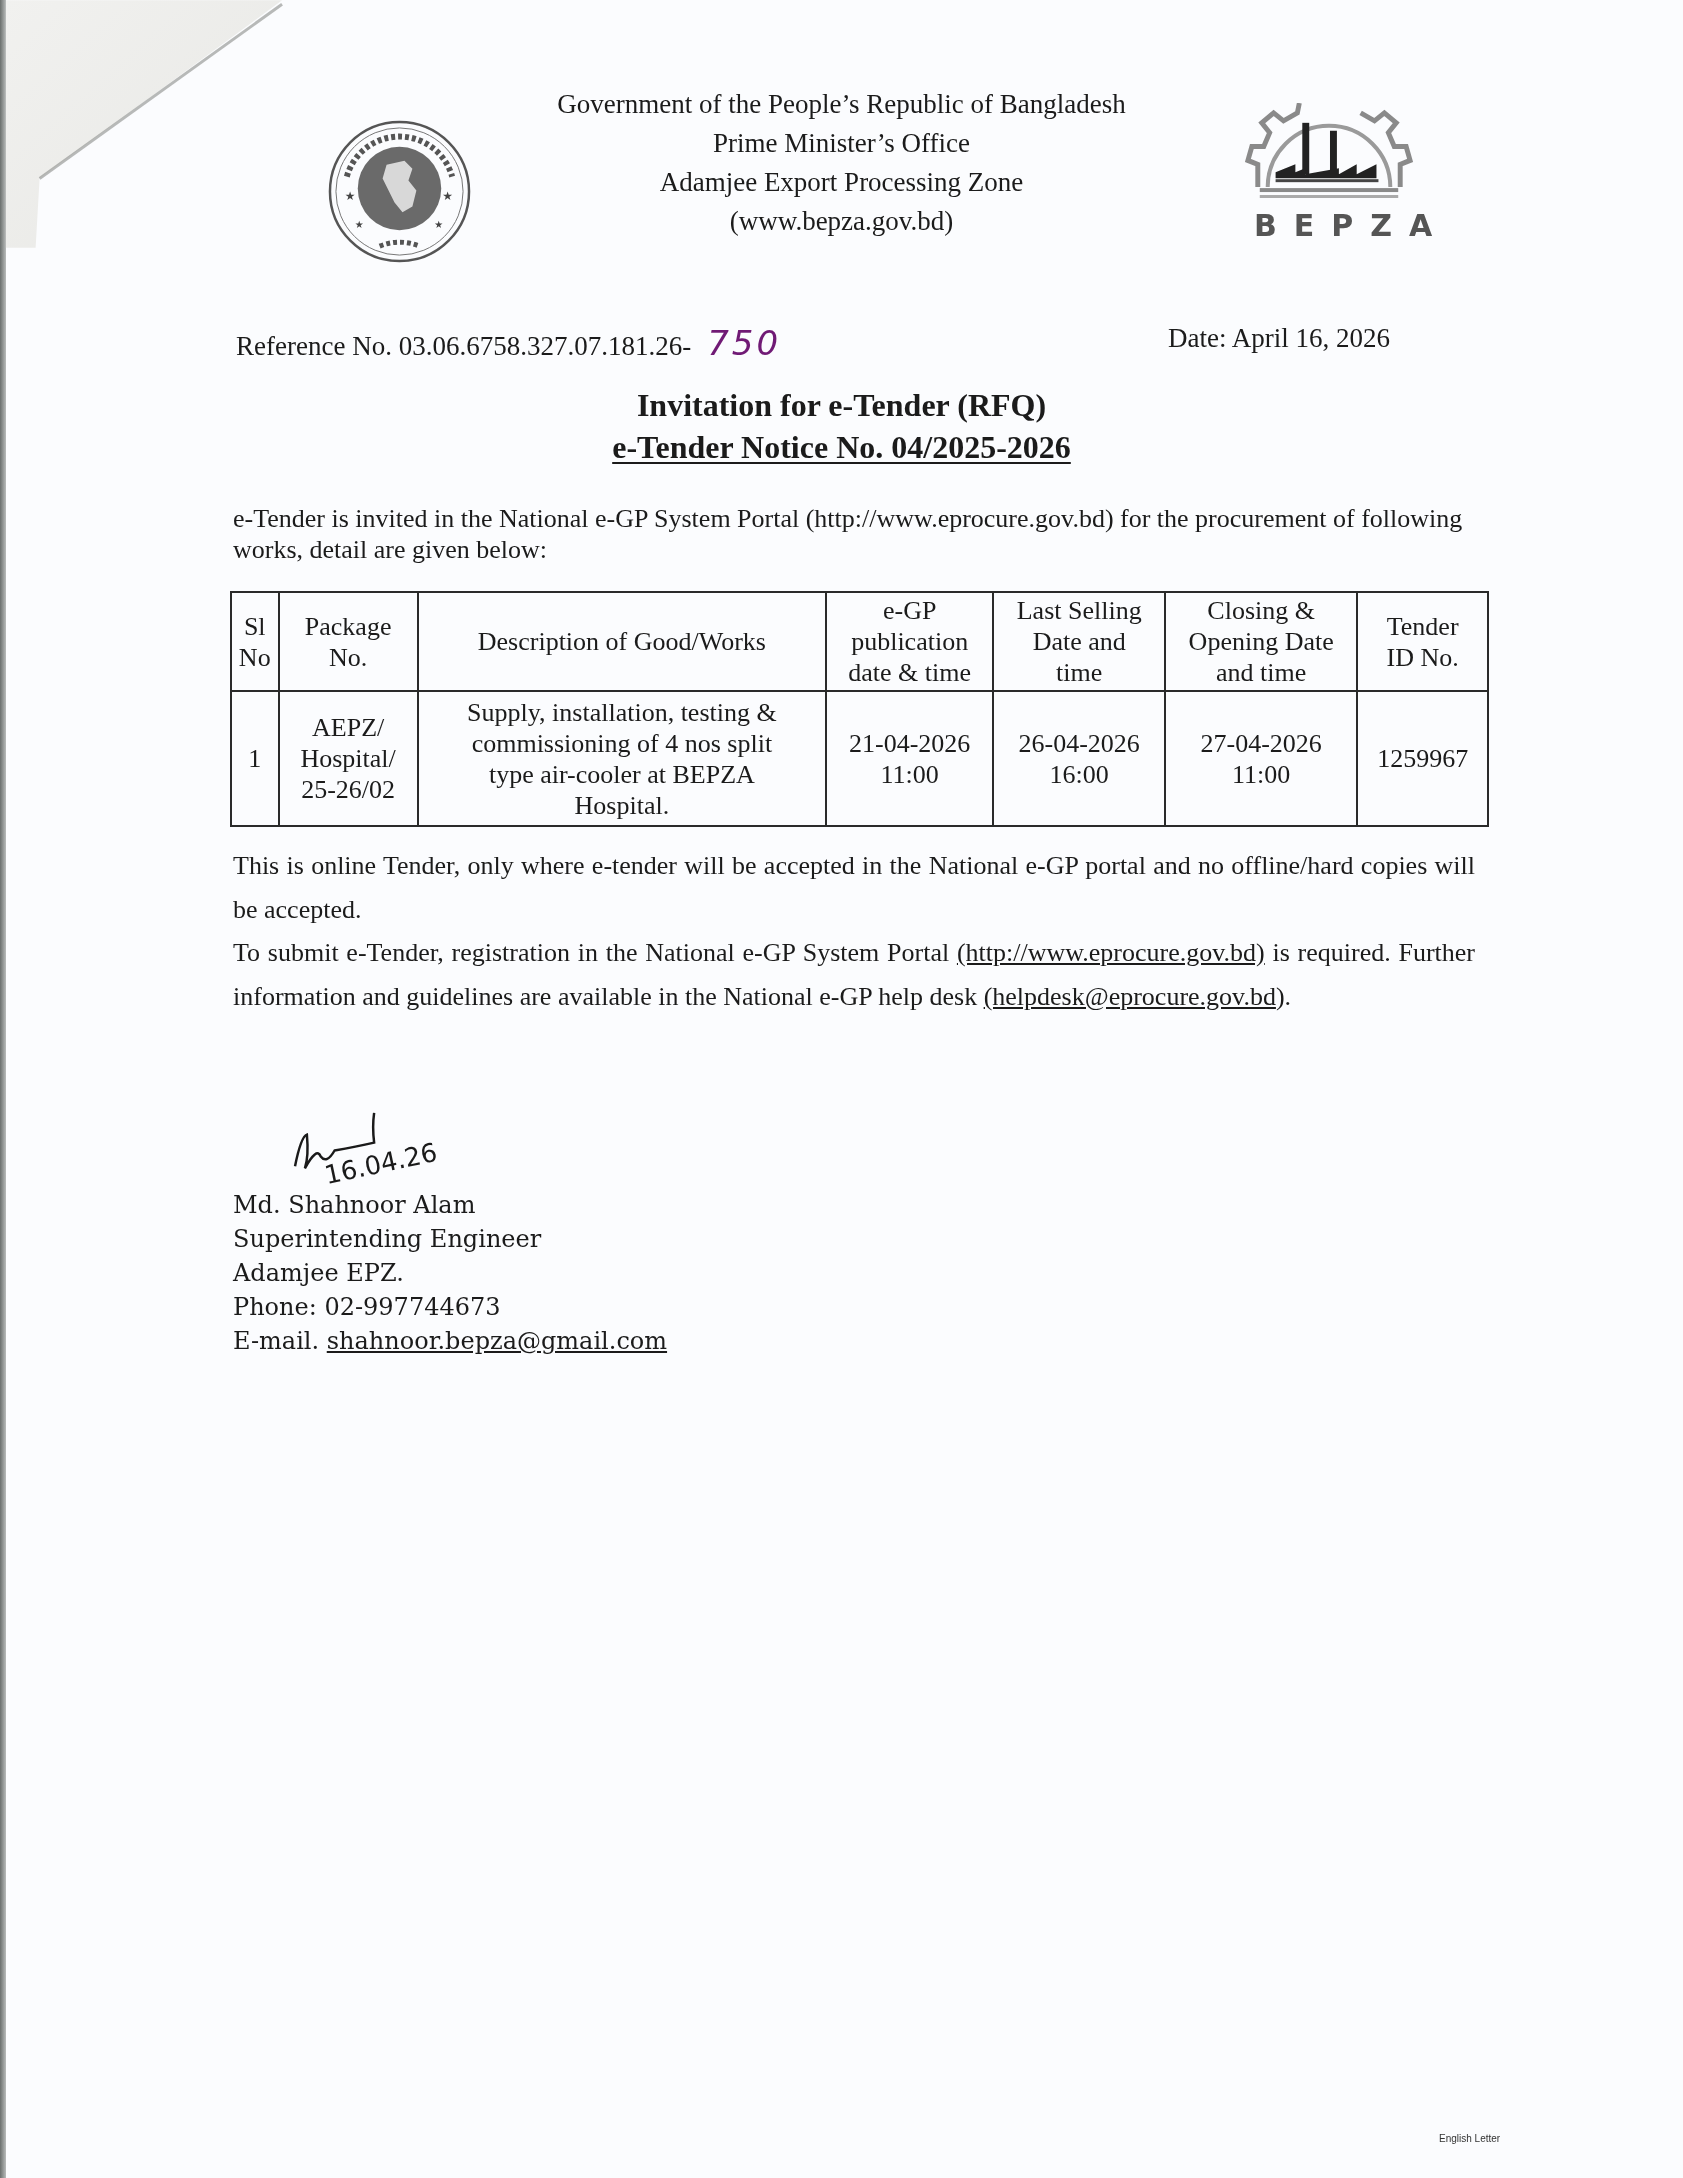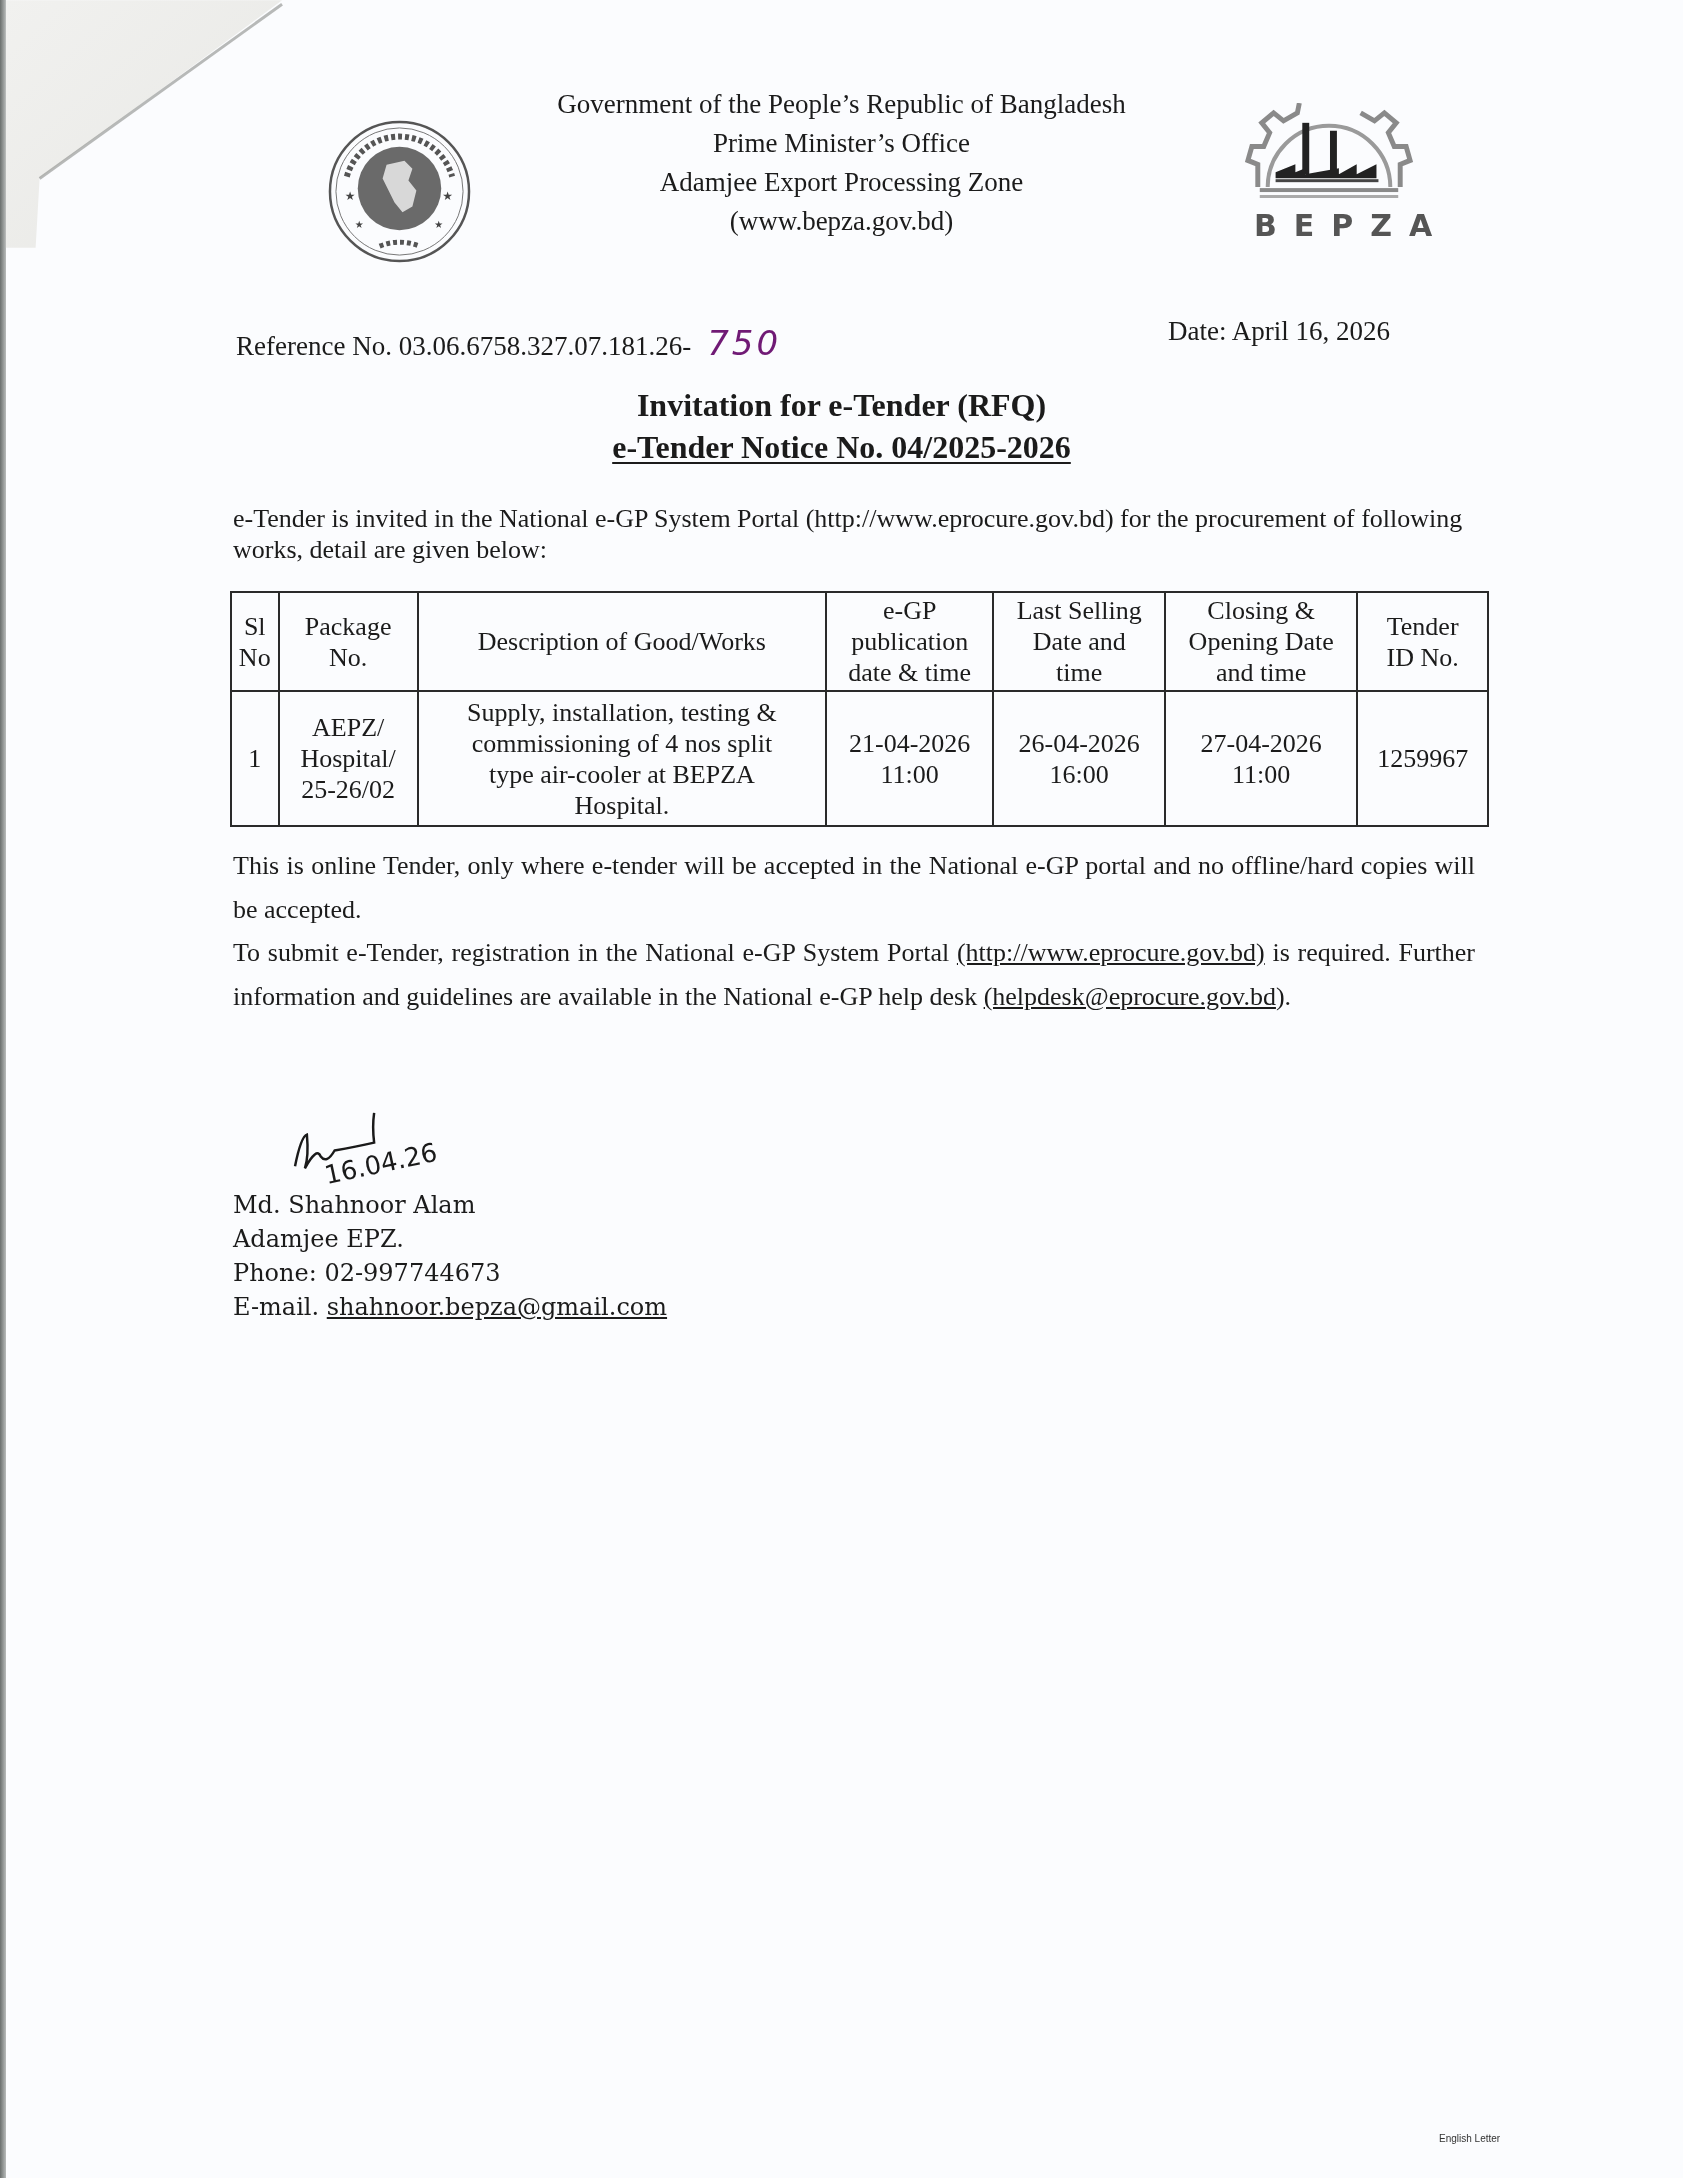--- a/index.html
+++ b/index.html
@@ -25,21 +25,21 @@
     left:495px; top:85px; width:693px; text-align:center;
     font-size:27px; line-height:39px;
   }
   .header-line { display:block; }
 
   .ref-line { left:236px; top:323px; font-size:27px; }
   .ref-hand {
     font-family:"DejaVu Sans", sans-serif; font-style:italic;
     font-size:34px; margin-left:16px; letter-spacing:3px; color:#701a75;
   }
-  .date-line { left:1168px; top:316px; font-size:27px; }
+  .date-line { left:1168px; top:323px; font-size:27px; }
 
   .title-block { left:396px; top:384px; width:891px; text-align:center; font-weight:bold; font-size:32px; line-height:42px; }
   .title-2 { text-decoration:underline; text-decoration-thickness:2px; text-underline-offset:4px; }
 
   .intro { left:233px; top:503px; width:1247px; font-size:26px; line-height:31px; }
 
   
   table.tender {
     position:absolute; left:230px; top:591px; width:1259px;
     border-collapse:collapse; font-size:26px; line-height:31px;
@@ -164,19 +164,20 @@
 <div class="abs para p2">
   <span>To submit e-Tender, registration in the National e-GP System Portal </span><span class="u">(http://www.eprocure.gov.bd)</span><span> is required. Further information and guidelines are available in the National e-GP help desk </span><span class="u">(helpdesk@eprocure.gov.bd</span><span>).</span>
 </div>
 
 <svg class="abs signature" viewBox="0 0 200 90">
   <path d="M8 60 Q14 30 20 28 Q22 50 18 62 Q30 40 34 50 Q40 58 48 44 Q70 40 88 36 Q86 20 88 6" fill="none" stroke="#1a1a1a" stroke-width="2.5"></path>
   <text x="40" y="78" font-family="DejaVu Sans, sans-serif" font-size="26" fill="#1a1a1a" transform="rotate(-12 40 78)">16.04.26</text>
 </svg>
 <div class="abs sig-block">
   <div>Md. Shahnoor Alam</div>
+  <div>Superintending Engineer</div>
   <div>Adamjee EPZ.</div>
   <div>Phone: 02-997744673</div>
   <div><span>E-mail. </span><span class="u">shahnoor.bepza@gmail.com</span></div>
 </div>
 
 <div class="abs footer-tag">English Letter</div>
 
 
 </body></html>

